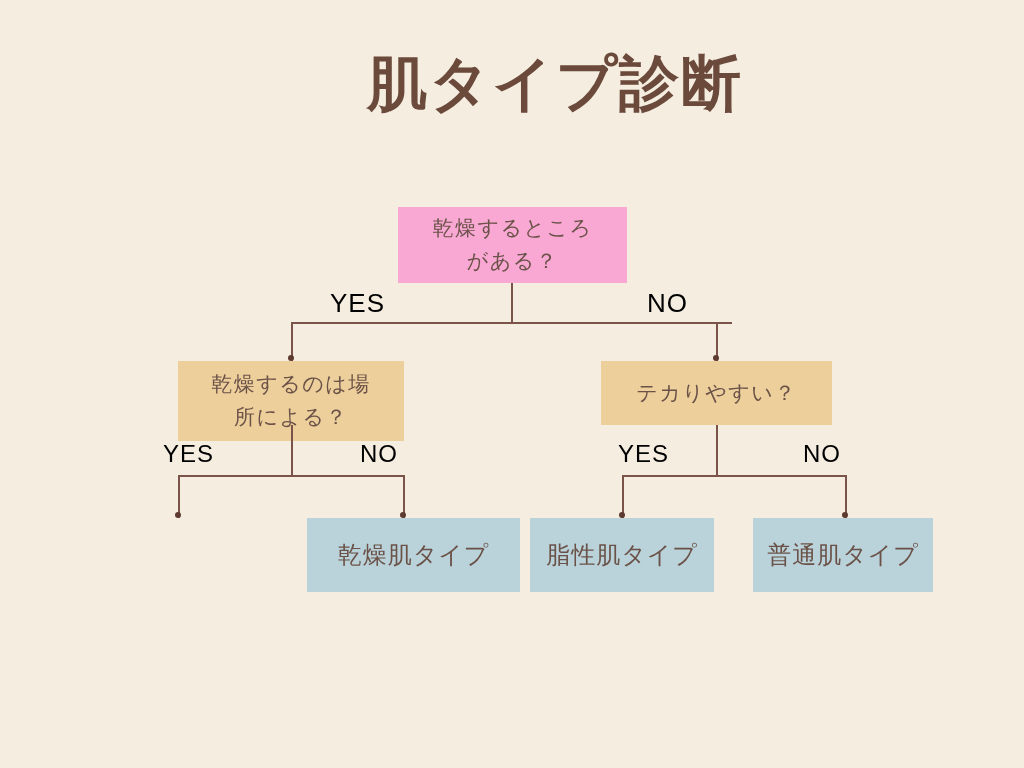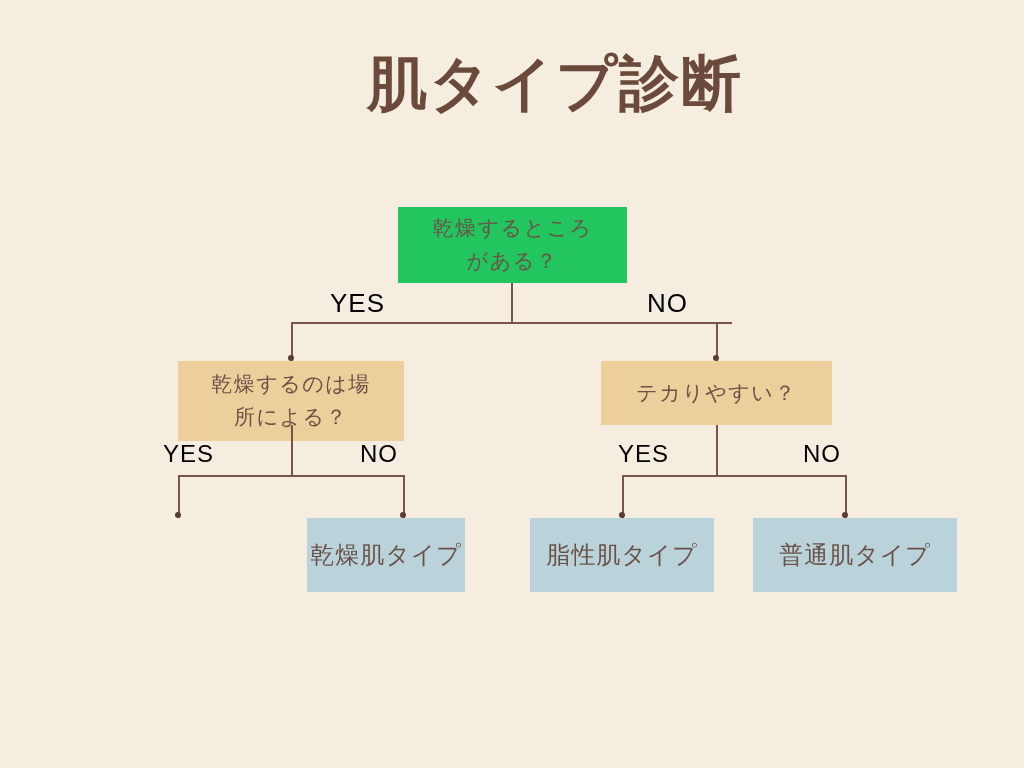--- a/index.html
+++ b/index.html
@@ -51,21 +51,21 @@
     font-size: 21px;
     line-height: 1.55;
     letter-spacing: 1.5px;
   }
   .node.result {
     font-size: 24px;
     line-height: 1.3;
     letter-spacing: 1px;
   }
 
-  .q-root   { background: #22c55e; }
+  .q-root   { background: #f9a8d4; }
   .q-branch { background: #EDCF9B; }
   .r-leaf   { background: #BAD3DB; }
 
   
   .vline {
     position: absolute;
     width: 1.6px;
     background: #7A5349;
   }
   .hline {
@@ -140,25 +140,25 @@
   <div class="hline" style="left:622px; top:475px; width:224px;"></div>
   <div class="vline" style="left:622px; top:475px; height:43px;"></div>
   <div class="dot" style="left:619px; top:512px;"></div>
   <div class="vline" style="left:845px; top:475px; height:43px;"></div>
   <div class="dot" style="left:842px; top:512px;"></div>
 
   <div class="edge-label small" style="left:618px; top:440px;">YES</div>
   <div class="edge-label small" style="left:803px; top:440px;">NO</div>
 
 
-  <div class="node result r-leaf" style="left:307px; top:518px; width:158px; height:74px;">
+  <div class="node result r-leaf" style="left:307px; top:518px; width:213px; height:74px;">
     <span>乾燥肌タイプ</span>
   </div>
 
   <div class="node result r-leaf" style="left:530px; top:518px; width:184px; height:74px;">
     <span>脂性肌タイプ</span>
   </div>
 
-  <div class="node result r-leaf" style="left:753px; top:518px; width:204px; height:74px;">
+  <div class="node result r-leaf" style="left:753px; top:518px; width:180px; height:74px;">
     <span>普通肌タイプ</span>
   </div>
 
 </div>
 
 </body></html>

